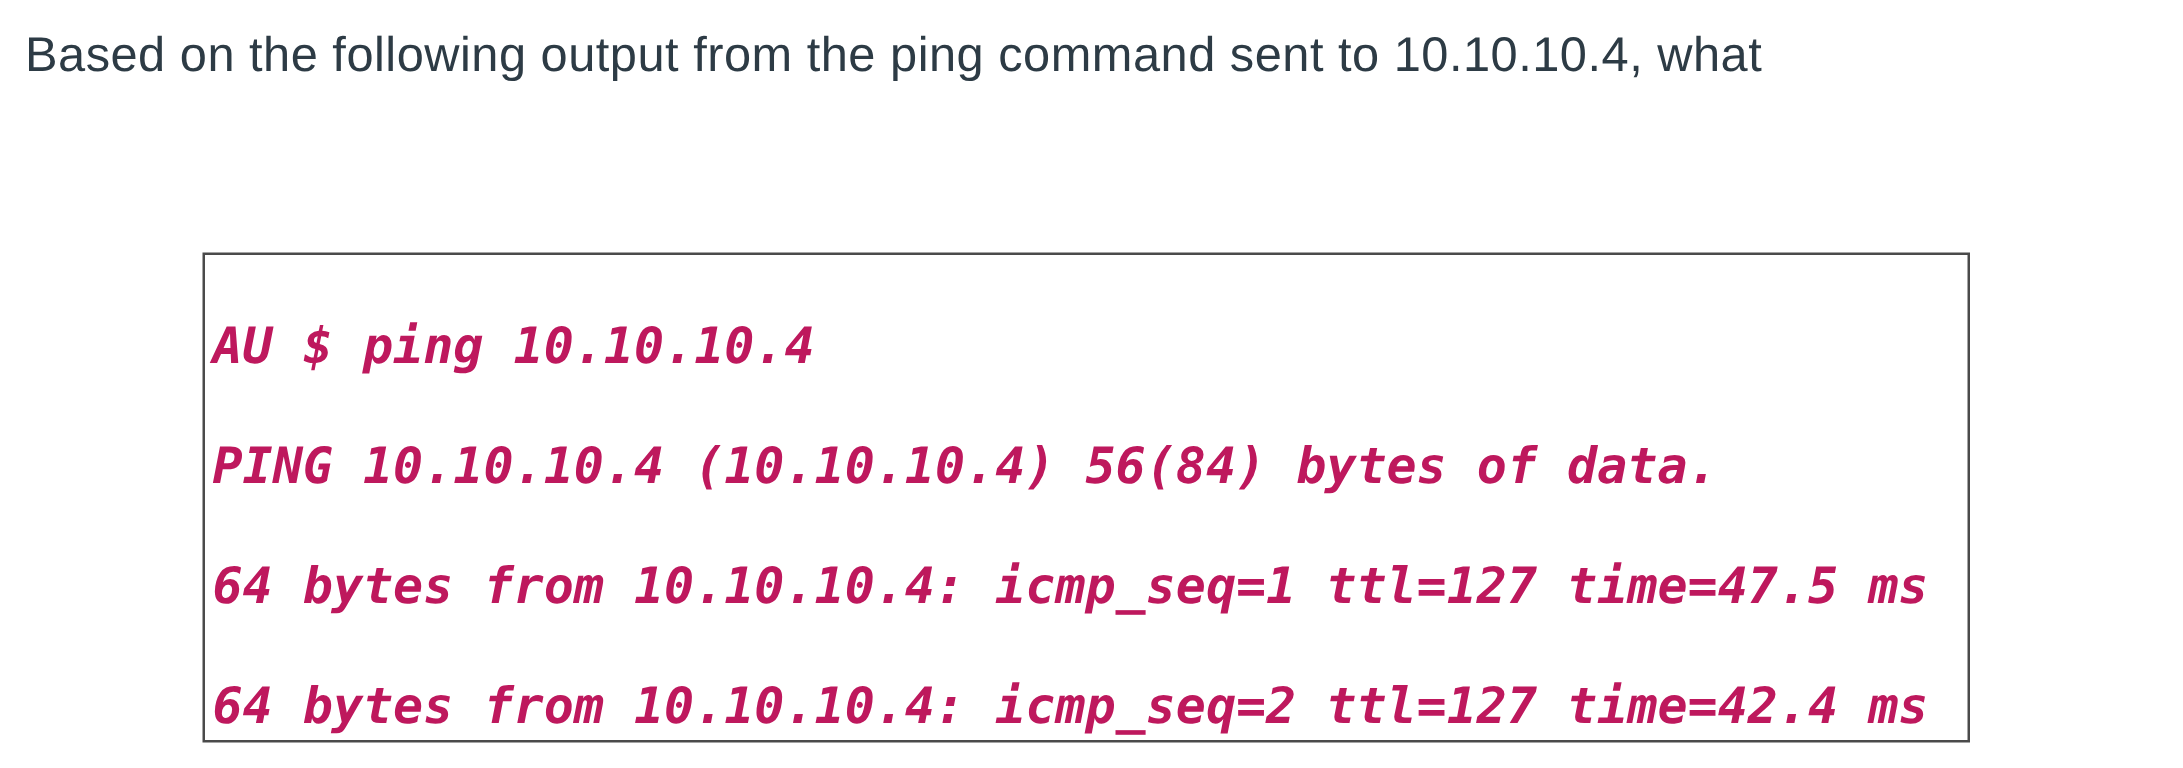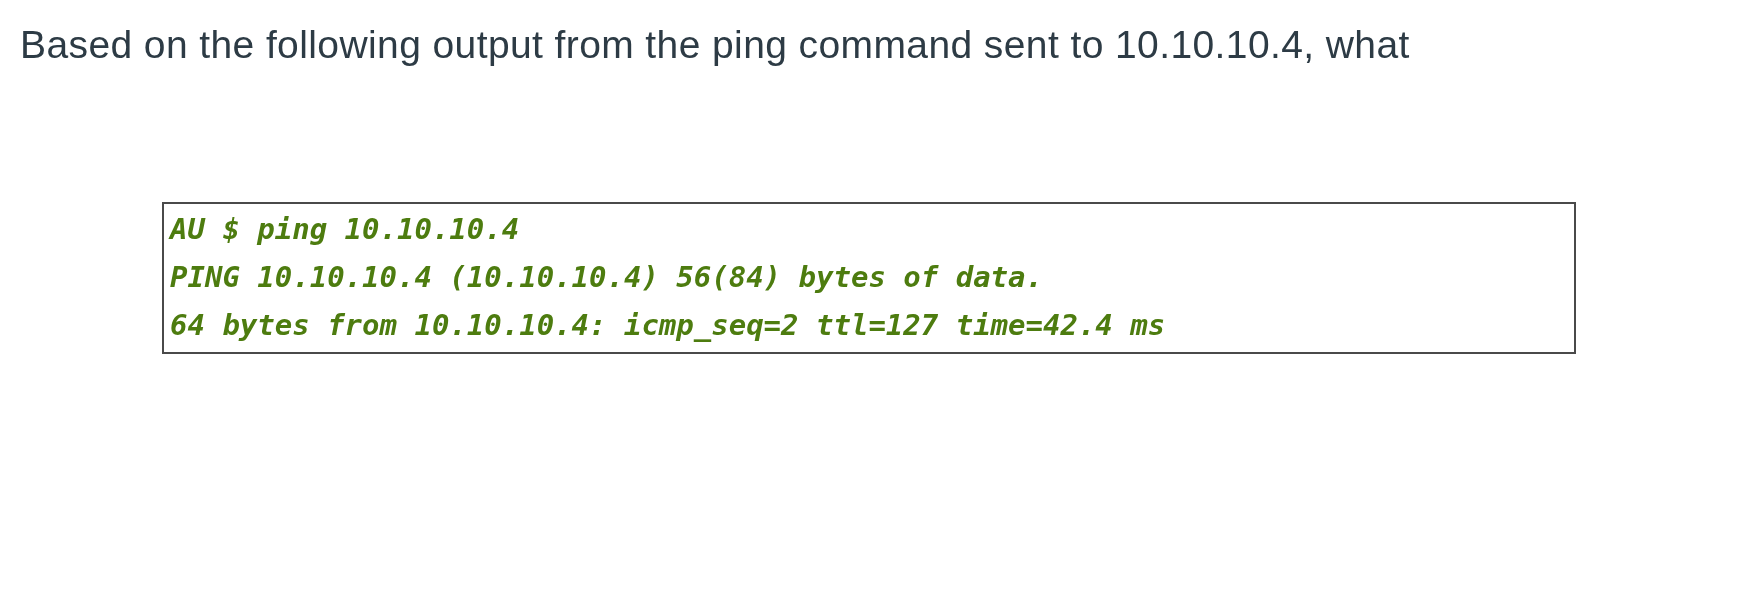--- a/index.html
+++ b/index.html
@@ -33,30 +33,32 @@
     width: 1414px;
     border: 2px solid #4a4a4a;
     background: #ffffff;
     padding: 1px 2px 3px 6px;
   }
   .terminal .tline {
     display: block;
     font-family: "DejaVu Sans Mono", monospace;
     font-weight: bold;
     font-style: italic;
-    font-size: 29px;
+    font-size: 40px;
     line-height: 48px;
-    color: #4d7c0f;
+    color: #be185d;
     white-space: pre;
+    margin-top: 48px;
   }
 </style>
 </head>
 <body>
 
 <div class="question">
   <span class="qline">Based on the following output from the ping command sent to 10.10.10.4, what</span>
 </div>
 
 <div class="terminal">
   <span class="tline">AU $ ping 10.10.10.4</span>
   <span class="tline">PING 10.10.10.4 (10.10.10.4) 56(84) bytes of data.</span>
+  <span class="tline">64 bytes from 10.10.10.4: icmp_seq=1 ttl=127 time=47.5 ms</span>
   <span class="tline">64 bytes from 10.10.10.4: icmp_seq=2 ttl=127 time=42.4 ms</span>
 </div>
 
 </body></html>

